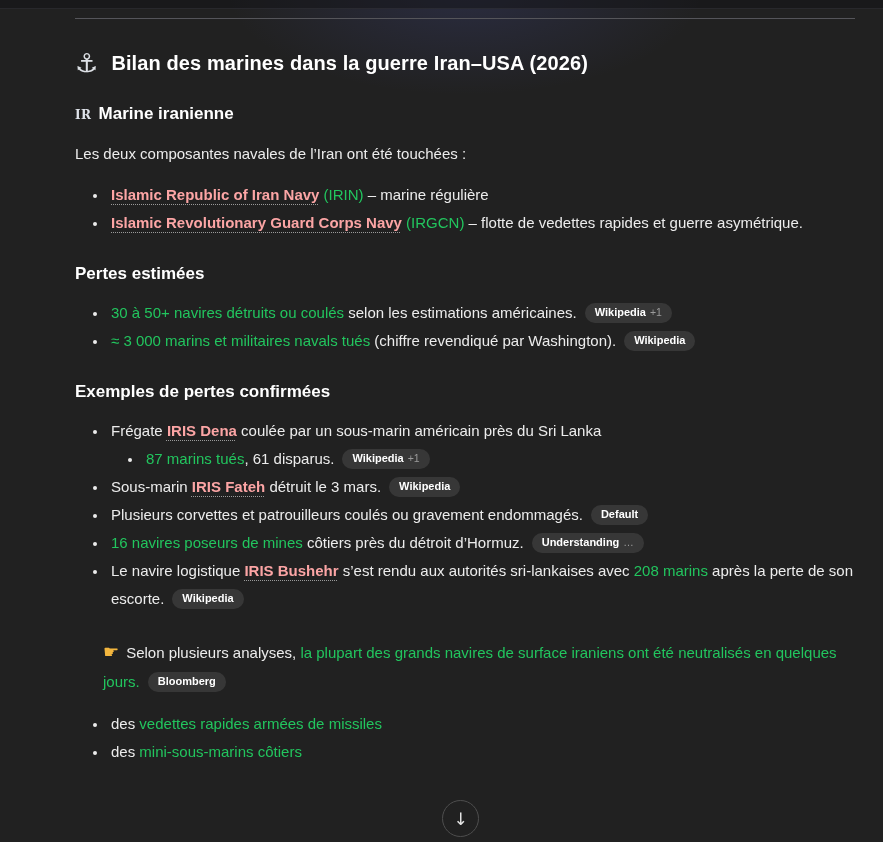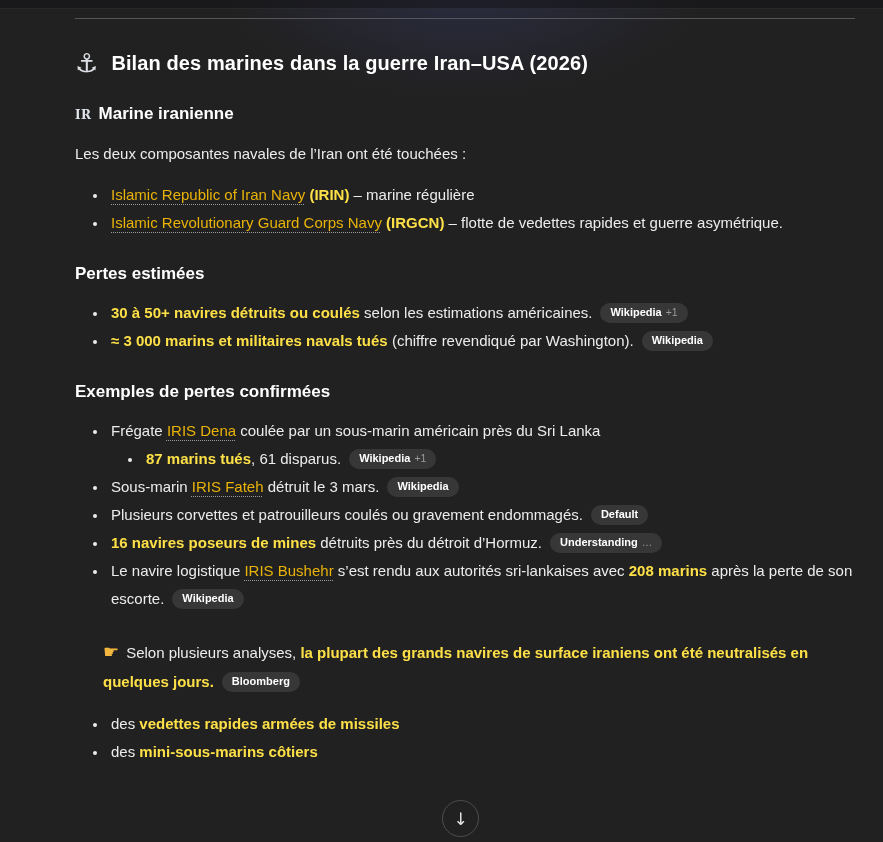--- a/index.html
+++ b/index.html
@@ -17,22 +17,22 @@
   .content{padding:0 28px 0 75px;}
   h1{font-size:20px;font-weight:700;color:#fff;margin:30px 0 0;display:flex;align-items:center;gap:13px;line-height:28px;letter-spacing:.1px;}
   .anchor-glyph{font-size:26px;color:#dde1e6;line-height:26px;font-family:"DejaVu Sans", sans-serif;}
   h2{font-size:17px;font-weight:700;color:#fff;margin:26px 0 0;line-height:22px;display:flex;align-items:flex-end;gap:7px;}
   .flag-code{font-size:12px;font-weight:700;color:#dfe3ea;letter-spacing:0.5px;font-family:"DejaVu Serif", serif;transform:translateY(1px);}
   p{font-size:15px;line-height:26px;margin:16px 0 0;color:#ececec;}
   ul{margin:14px 0 0;padding-left:33px;list-style:disc;}
   ul ul{margin:0;padding-left:32px;}
   li{font-size:15px;line-height:28px;padding-left:3px;color:#ececec;}
   li::marker{color:#ececec;font-size:13px;}
-  b,strong{color:#fde047;font-weight:700;}
-  .link{color:#eab308;font-weight:400;text-decoration:underline dotted #9a9a9a;text-underline-offset:4px;text-decoration-thickness:1px;cursor:pointer;}
+  b,strong{color:#22c55e;font-weight:400;}
+  .link{color:#fca5a5;font-weight:700;text-decoration:underline dotted #9a9a9a;text-underline-offset:4px;text-decoration-thickness:1px;cursor:pointer;}
   .badge{display:inline-flex;align-items:flex-end;background:#373737;border-radius:999px;padding:3px 10px 4px;font-size:11px;font-weight:600;color:#fff;margin-left:8px;line-height:13px;vertical-align:2px;cursor:pointer;white-space:nowrap;}
   .badge .extra{color:#9b9b9b;font-weight:400;font-size:10.5px;margin-left:4px;}
   .badge .extra:empty{display:none;margin:0;}
   .callout{margin-top:24px;line-height:29px;margin-left:28px;}
   .hand-glyph{color:#f3b63e;font-size:18px;margin-right:7px;font-family:"DejaVu Sans", sans-serif;}
   .sect-sit{margin-top:18px;}
   .scroll-btn{
     position:absolute;left:442px;top:800px;width:35px;height:35px;border-radius:50%;
     background:#212121;border:1px solid #4e4e4e;color:#e6e6e6;
     display:flex;align-items:center;justify-content:center;font-size:17px;cursor:pointer;z-index:5;
@@ -102,21 +102,21 @@
       <span>Sous-marin </span><a class="link">IRIS Fateh</a><span> détruit le 3 mars.</span><span class="badge">
           <span>Wikipedia</span>
         </span>
     </li>
     <li>
       <span>Plusieurs corvettes et patrouilleurs coulés ou gravement endommagés.</span><span class="badge">
           <span>Default</span>
         </span>
     </li>
     <li>
-      <b>16 navires poseurs de mines</b><span> détruits près du détroit d’Hormuz.</span><span class="badge">
+      <b>16 navires poseurs de mines</b><span> côtiers près du détroit d’Hormuz.</span><span class="badge">
           <span>Understanding</span>
           <span class="extra">…</span>
         </span>
     </li>
     <li>
       <span>Le navire logistique </span><a class="link">IRIS Bushehr</a><span> s’est rendu aux autorités sri-lankaises avec </span><b>208 marins</b><span> après la perte de son escorte.</span><span class="badge">
           <span>Wikipedia</span>
         </span>
     </li>
   </ul>

